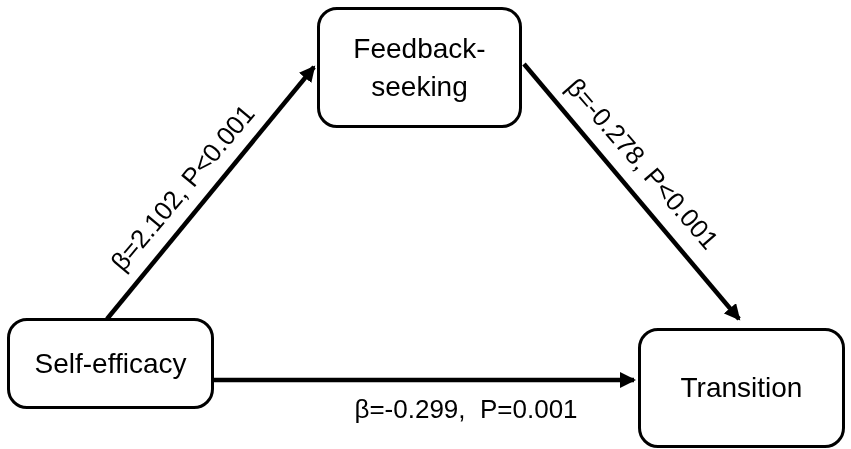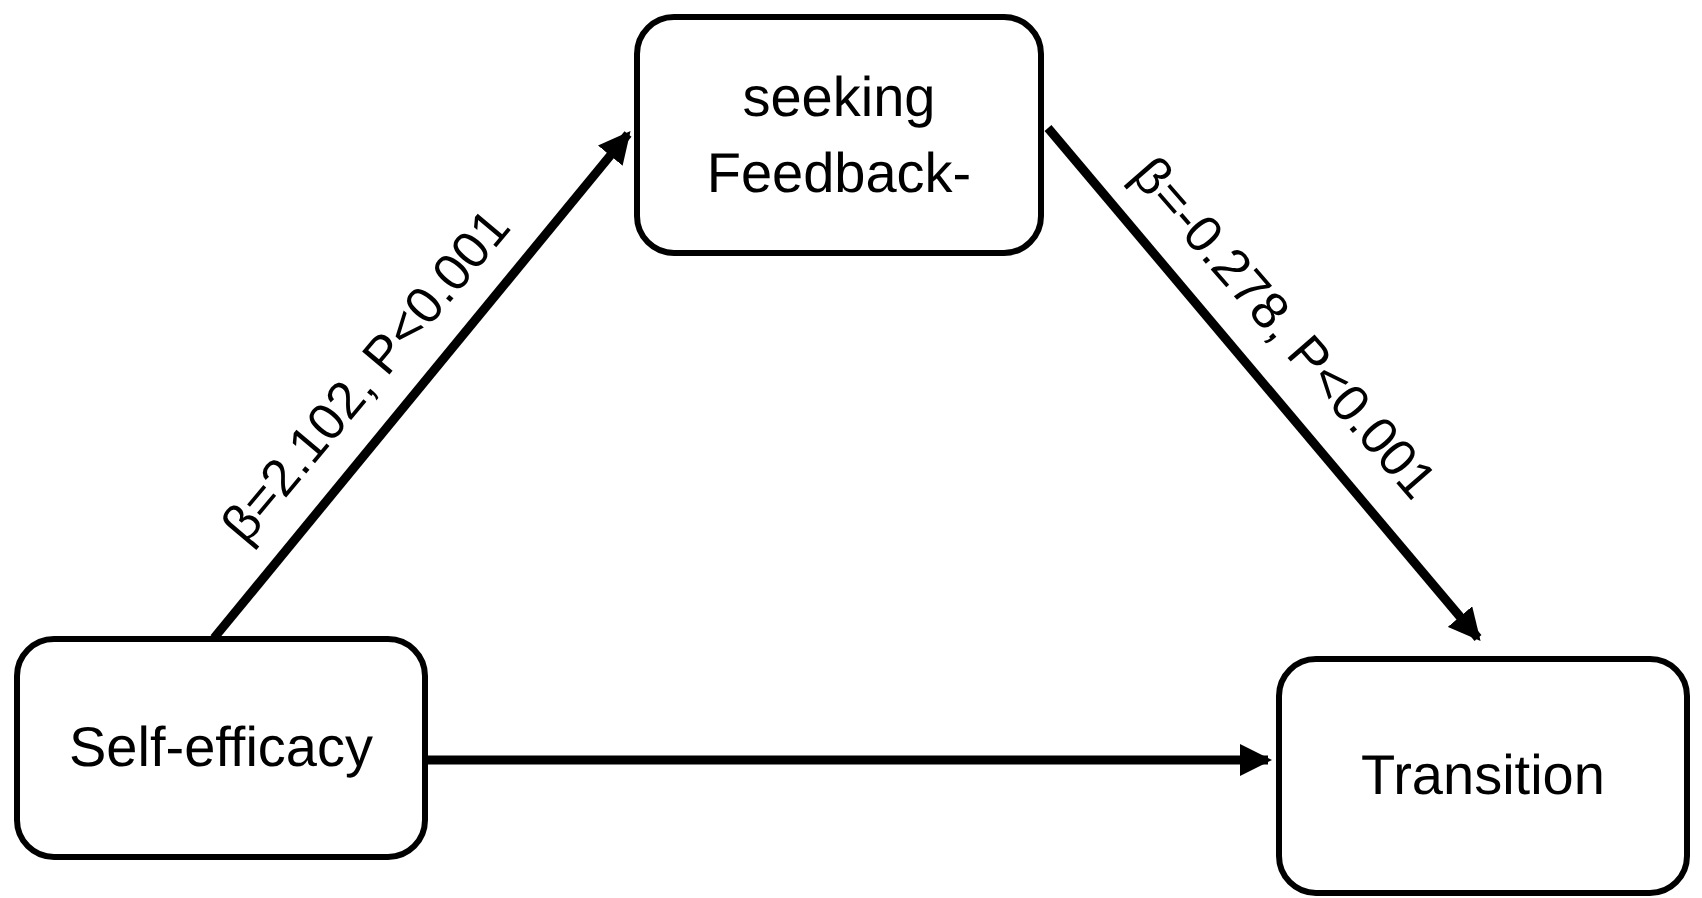--- a/index.html
+++ b/index.html
@@ -31,21 +31,21 @@
     background: #ffffff;
     display: flex;
     align-items: center;
     justify-content: center;
     text-align: center;
     font-size: 28px;
     line-height: 1.35;
   }
   .node span { display: block; }
   .node-mediator { left: 317px; top: 7px;   width: 205px; height: 121px; }
-  .node-predictor{ left: 7px;   top: 318px; width: 207px; height: 112px; }
+  .node-predictor{ left: 7px;   top: 318px; width: 207px; height: 91px; }
   .node-outcome  { left: 638px; top: 328px; width: 207px; height: 120px; }
   .path-label {
     position: absolute;
     font-size: 26px;
     white-space: pre;
     color: #000000;
   }
   .label-a {
     left: 183px; top: 188px;
     transform: translate(-50%, -50%) rotate(-50deg);
@@ -70,33 +70,34 @@
         <path d="M0,0 L16,8 L0,16 Z" fill="#000000"></path>
       </marker>
     </defs>
     <line x1="107" y1="319" x2="314" y2="67" stroke="#000000" stroke-width="4.5" marker-end="url(#ah)"></line>
     <line x1="524" y1="64" x2="739" y2="319" stroke="#000000" stroke-width="4.5" marker-end="url(#ah)"></line>
     <line x1="214" y1="380" x2="634" y2="380" stroke="#000000" stroke-width="4.5" marker-end="url(#ah)"></line>
   </svg>
 
   <div class="node node-mediator">
     <div>
+      <span>Feedback-</span>
       <span>seeking</span>
-      <span>Feedback-</span>
     </div>
   </div>
 
   <div class="node node-predictor">
     <div>Self-efficacy</div>
   </div>
 
   <div class="node node-outcome">
     <div>
       <span>Transition</span>
     </div>
   </div>
 
   <div class="path-label label-a">β=2.102, P&lt;0.001</div>
 
   <div class="path-label label-b">β=-0.278, P&lt;0.001</div>
 
+  <div class="path-label label-c">β=-0.299,  P=0.001</div>
 
 </div>
 
 </body></html>

